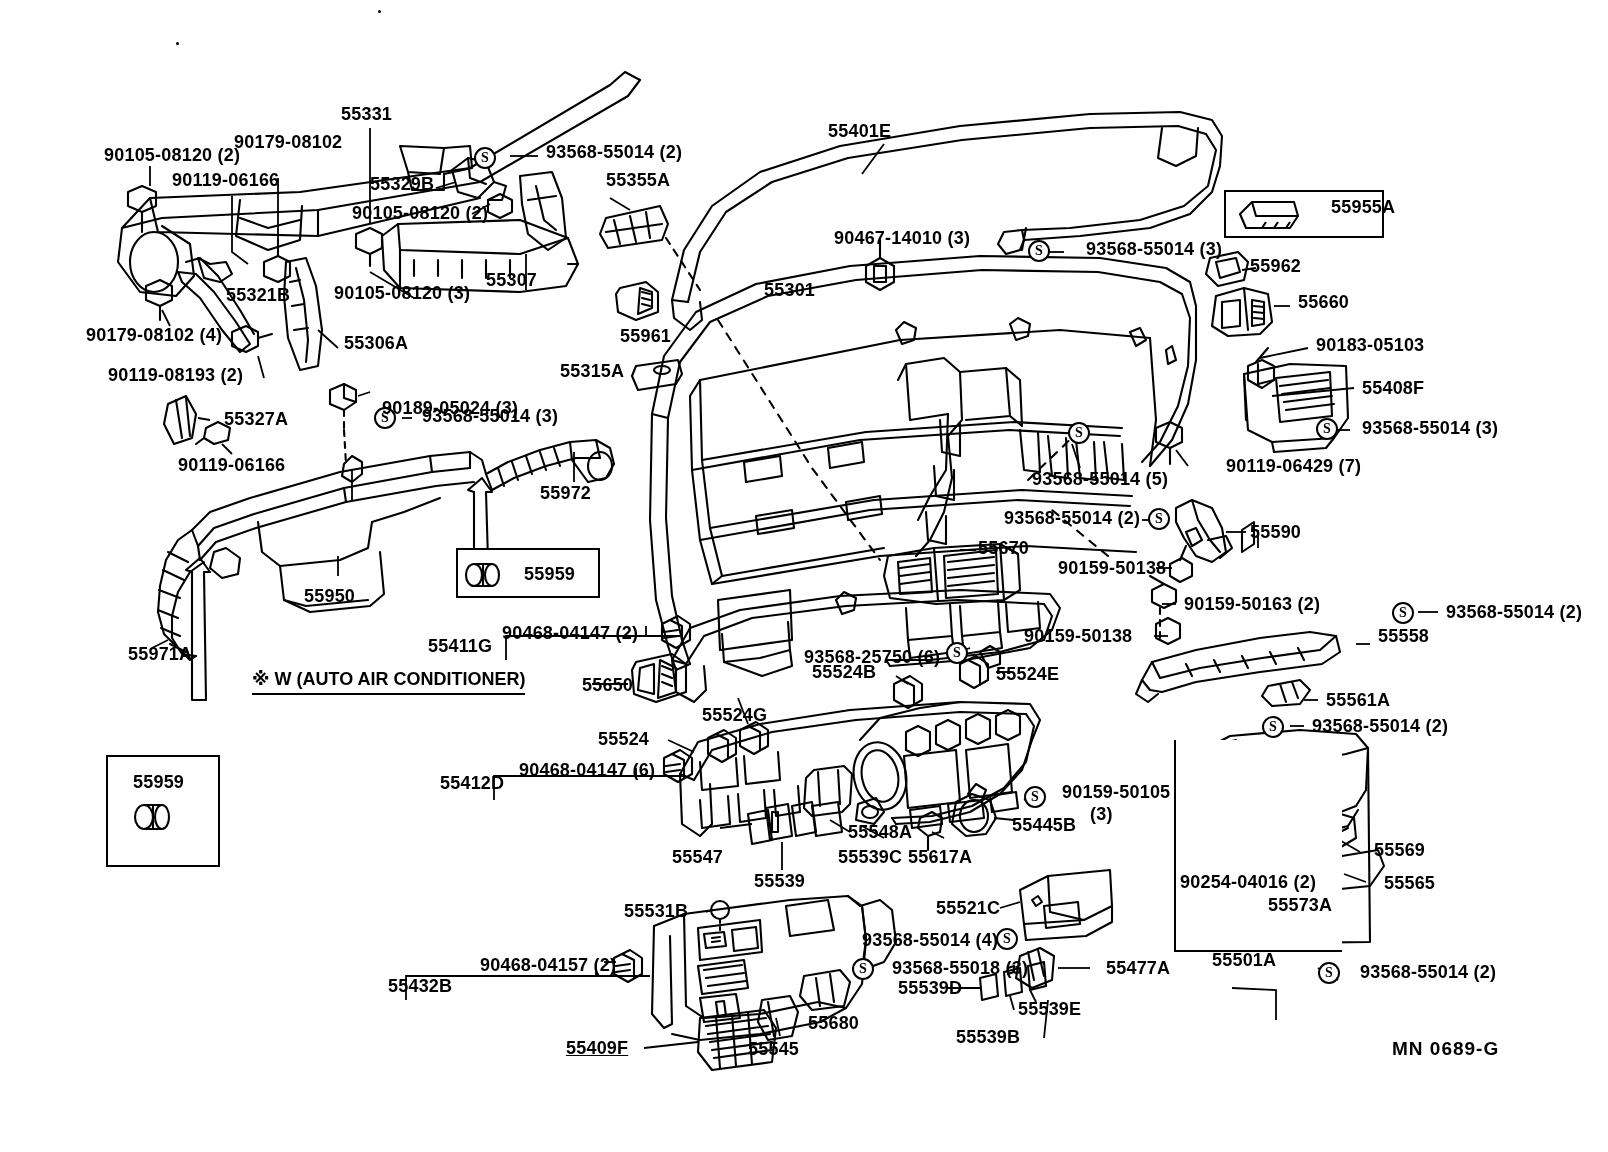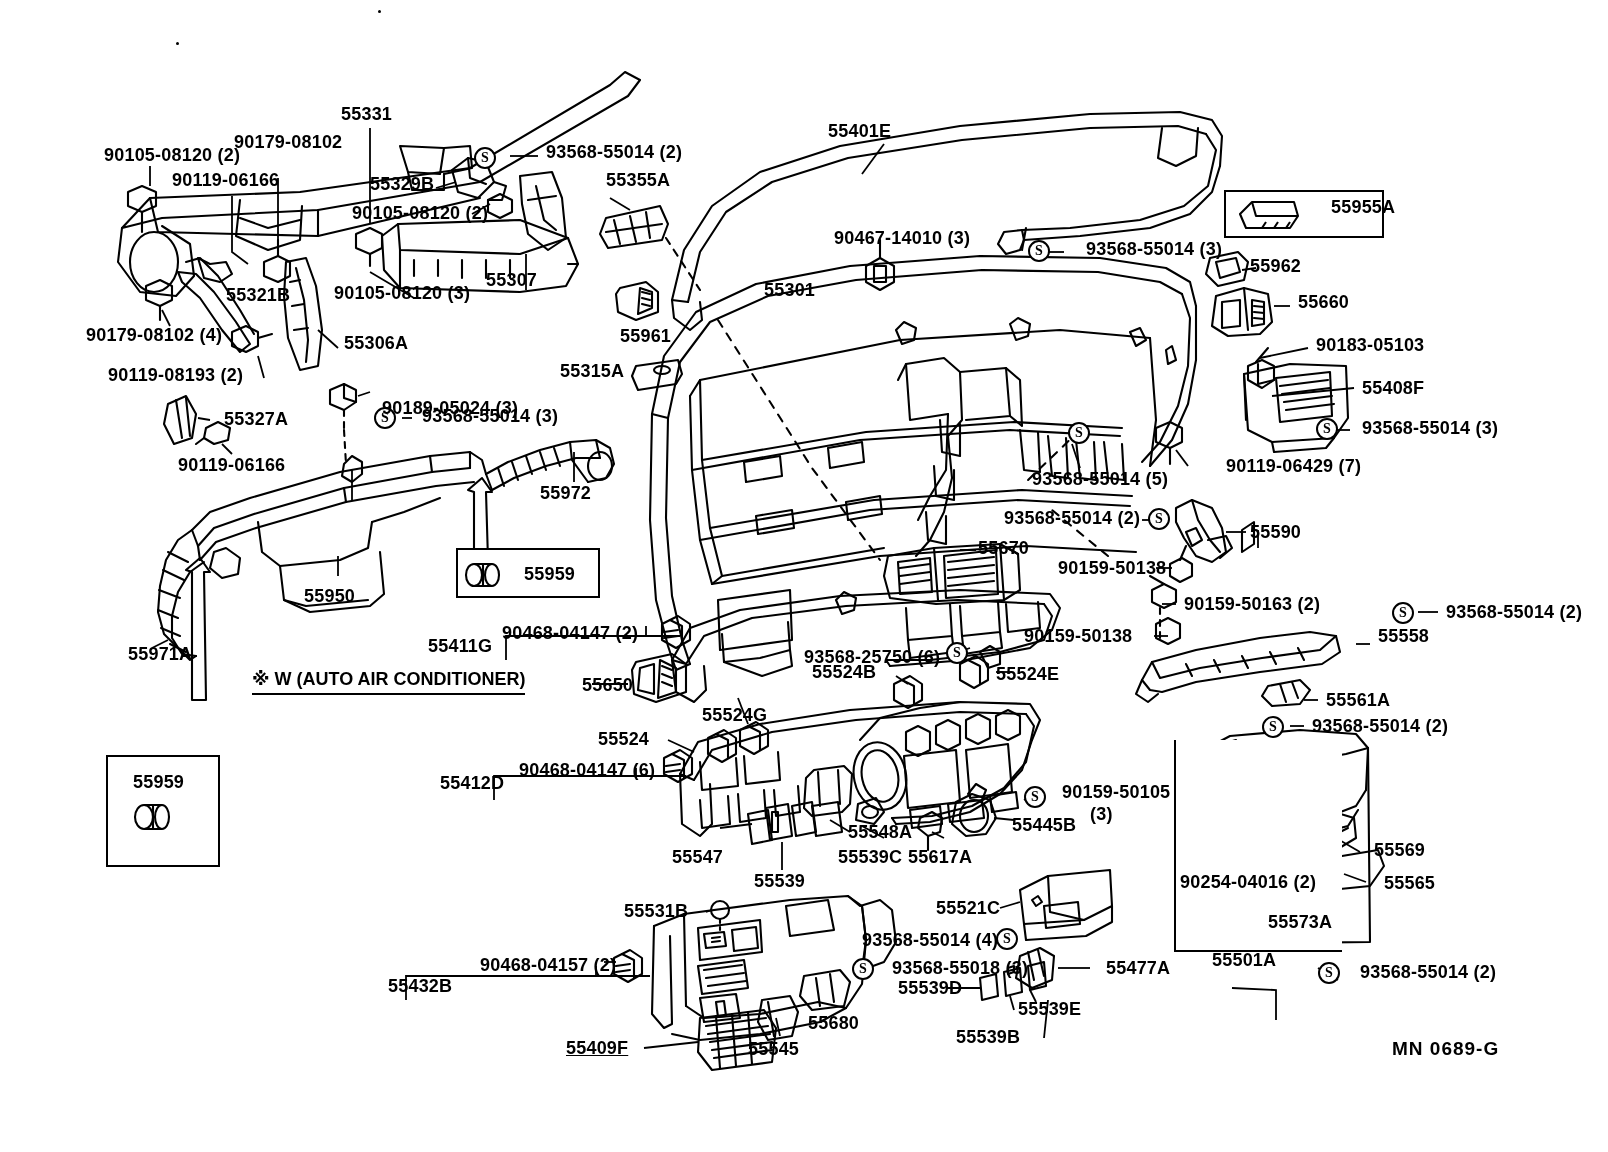--- a/index.html
+++ b/index.html
@@ -641,21 +641,21 @@
   <div class="lbl" style="left:892px;top:959px;">93568-55018 (3)</div>
   <div class="lbl" style="left:1106px;top:959px;">55477A</div>
   <div class="lbl" style="left:898px;top:979px;">55539D</div>
   <div class="lbl" style="left:1018px;top:1000px;">55539E</div>
   <div class="lbl" style="left:956px;top:1028px;">55539B</div>
   <div class="lbl" style="left:566px;top:1039px;text-decoration:underline;">55409F</div>
   <div class="lbl" style="left:748px;top:1040px;">55545</div>
   <div class="lbl" style="left:808px;top:1014px;">55680</div>
 
   <div class="lbl" style="left:1180px;top:873px;">90254-04016 (2)</div>
-  <div class="lbl" style="left:1268px;top:896px;margin-top:17px;">55573A</div>
+  <div class="lbl" style="left:1268px;top:896px;">55573A</div>
   <div class="lbl" style="left:1212px;top:951px;">55501A</div>
   <div class="lbl" style="left:1374px;top:841px;">55569</div>
   <div class="lbl" style="left:1384px;top:874px;">55565</div>
   <div class="lbl" style="left:1360px;top:963px;">93568-55014 (2)</div>
 
   <div class="note" style="left:252px;top:668px;">※ W (AUTO AIR CONDITIONER)</div>
 
   <div class="footer" style="left:1392px;top:1038px;">MN 0689-G</div>
 
   <div class="dot" style="left:378px;top:10px;"></div>

